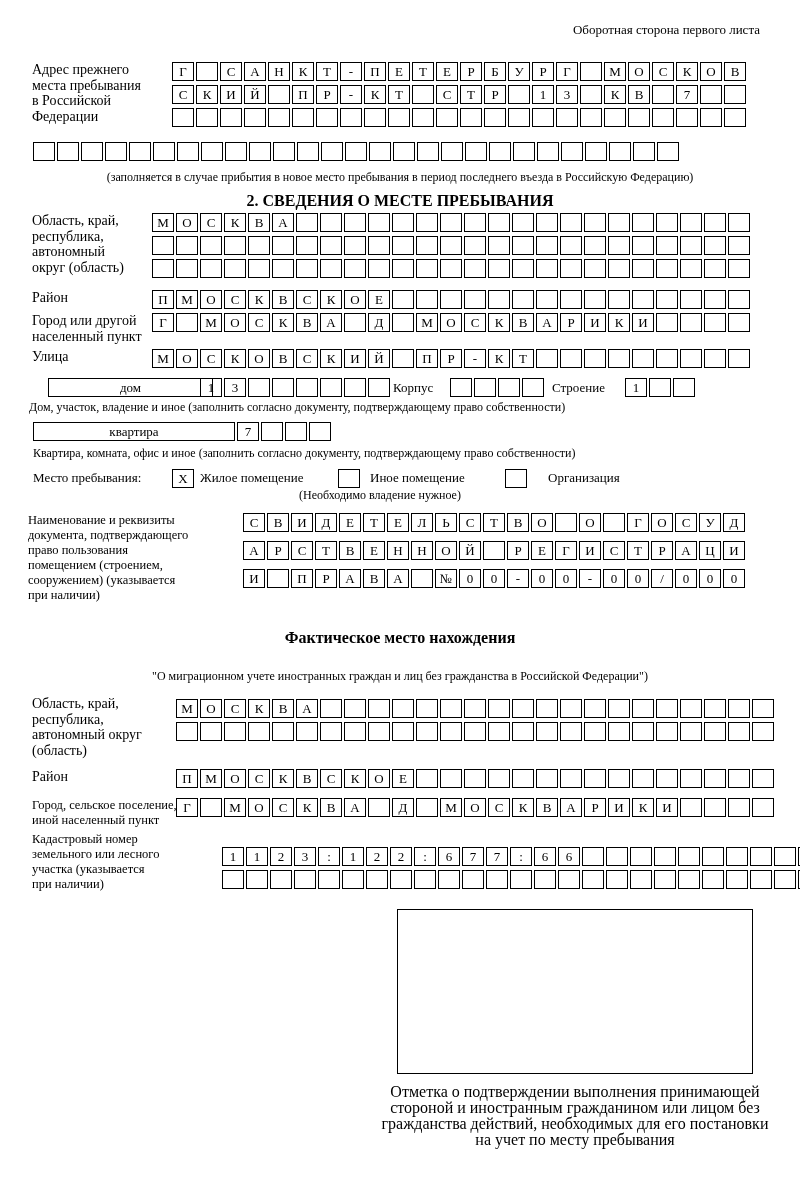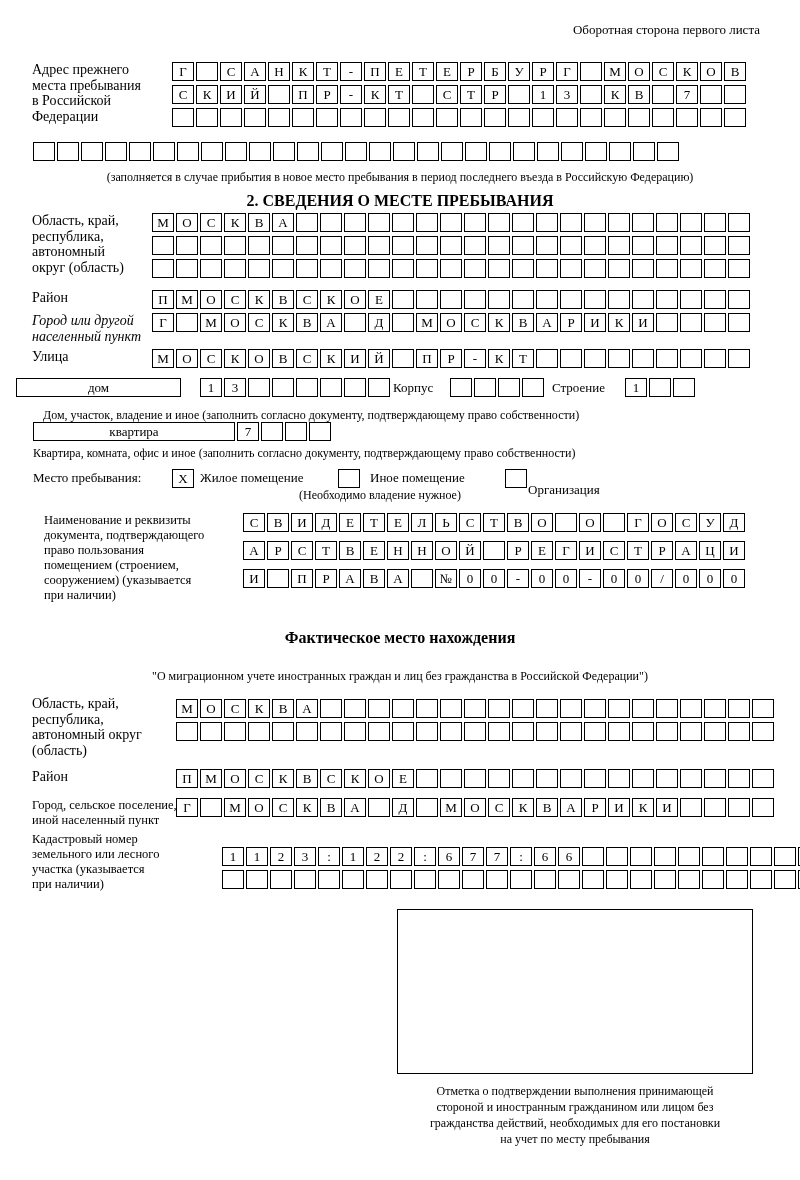--- a/index.html
+++ b/index.html
@@ -65,21 +65,21 @@
 
   .inline-text { font-size: 13px; line-height: 19px; }
 
   .note { font-size: 12px; }
 
   .bigbox {
     border: 1px solid #000;
     box-sizing: border-box;
   }
   .footnote {
-    font-size: 12px;
+    font-size: 16px;
     line-height: 15px;
     text-align: center;
   }
   .sect-title {
     font-weight: bold;
     font-size: 16px;
     text-align: center;
   }
 </style>
 </head>
@@ -314,21 +314,21 @@
       <div class="cell"></div>
       <div class="cell"></div>
       <div class="cell"></div>
       <div class="cell"></div>
       <div class="cell"></div>
       <div class="cell"></div>
       <div class="cell"></div>
       <div class="cell"></div>
     </div>
 
-  <div class="abs lbl" style="top:313px; left:32px; width:125px;font-style:italic;">Город или другой
+  <div class="abs lbl" style="top:313px; left:32px; width:125px;">Город или другой
 населенный пункт</div>
   <div class="abs cells" id="s2-city" style="top:313px; left:152px;">
       <div class="cell">Г</div>
       <div class="cell"></div>
       <div class="cell">М</div>
       <div class="cell">О</div>
       <div class="cell">С</div>
       <div class="cell">К</div>
       <div class="cell">В</div>
       <div class="cell">А</div>
@@ -373,21 +373,21 @@
       <div class="cell"></div>
       <div class="cell"></div>
       <div class="cell"></div>
       <div class="cell"></div>
       <div class="cell"></div>
       <div class="cell"></div>
       <div class="cell"></div>
       <div class="cell"></div>
     </div>
 
-  <div class="abs wide-label-box" style="top:378px; left:16px; width:165px;">дом</div>
+  <div class="abs wide-label-box" style="top:378px; left:48px; width:165px;">дом</div>
   <div class="abs cells" id="s2-dom" style="top:378px; left:200px;">
       <div class="cell">1</div>
       <div class="cell">3</div>
       <div class="cell"></div>
       <div class="cell"></div>
       <div class="cell"></div>
       <div class="cell"></div>
       <div class="cell"></div>
       <div class="cell"></div>
     </div>
@@ -398,42 +398,42 @@
       <div class="cell"></div>
       <div class="cell"></div>
     </div>
   <div class="abs inline-text" style="top:378px; left:552px;text-align:right;">Строение</div>
   <div class="abs cells" id="s2-stroenie" style="top:378px; left:625px;">
       <div class="cell">1</div>
       <div class="cell"></div>
       <div class="cell"></div>
     </div>
 
-  <div class="abs note" style="top:400px; left:43px; width:740px;margin-top:8px;">Дом, участок, владение и иное (заполнить согласно документу, подтверждающему право собственности)</div>
+  <div class="abs note" style="top:400px; left:29px; width:740px;">Дом, участок, владение и иное (заполнить согласно документу, подтверждающему право собственности)</div>
 
   <div class="abs wide-label-box" style="top:422px; left:33px; width:202px;">квартира</div>
   <div class="abs cells" id="s2-flat" style="top:422px; left:237px;">
       <div class="cell">7</div>
       <div class="cell"></div>
       <div class="cell"></div>
       <div class="cell"></div>
     </div>
 
   <div class="abs note" style="top:446px; left:33px; width:740px;">Квартира, комната, офис и иное (заполнить согласно документу, подтверждающему право собственности)</div>
 
   <div class="abs inline-text" style="top:468px; left:33px;">Место пребывания:</div>
   <div class="abs cell" style="top:469px; left:172px;">Х</div>
   <div class="abs inline-text" style="top:468px; left:200px;">Жилое помещение</div>
   <div class="abs cell" style="top:469px; left:338px;"></div>
   <div class="abs inline-text" style="top:468px; left:370px;">Иное помещение</div>
   <div class="abs cell" style="top:469px; left:505px;"></div>
-  <div class="abs inline-text" style="top:468px; left:528px;margin-top:12px;">Организация</div>
+  <div class="abs inline-text" style="top:468px; left:548px;">Организация</div>
   <div class="abs note" style="top:488px; left:200px; width:360px; text-align:center;">(Необходимо владение нужное)</div>
 
-  <div class="abs lbl lbl-sm" style="top:513px; left:44px; width:205px;font-family:Liberation Serif, serif;">Наименование и реквизиты
+  <div class="abs lbl lbl-sm" style="top:513px; left:28px; width:205px;font-family:Liberation Serif, serif;">Наименование и реквизиты
 документа, подтверждающего
 право пользования
 помещением (строением,
 сооружением) (указывается
 при наличии)</div>
   <div class="abs cells" id="s2-doc-0" style="top:513px; left:243px;">
       <div class="cell">С</div>
       <div class="cell">В</div>
       <div class="cell">И</div>
       <div class="cell">Д</div>

